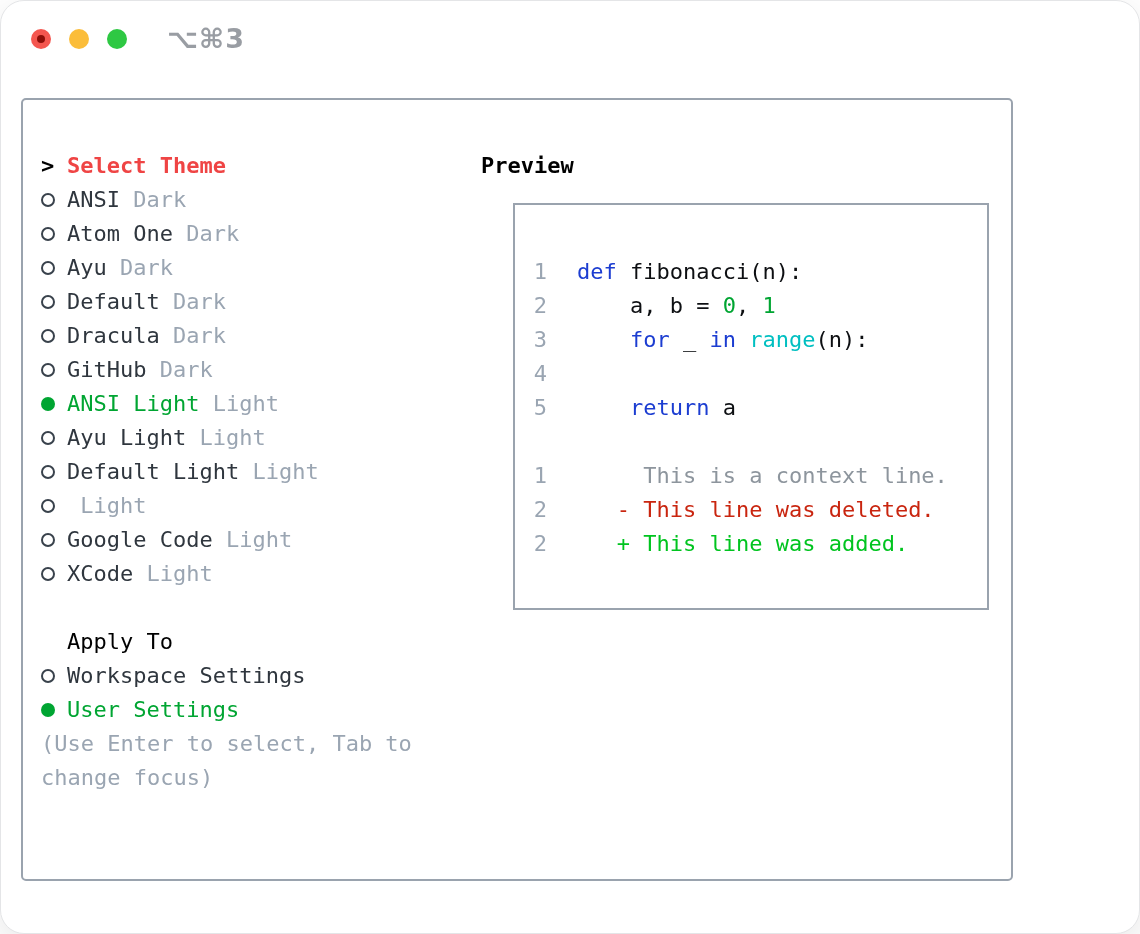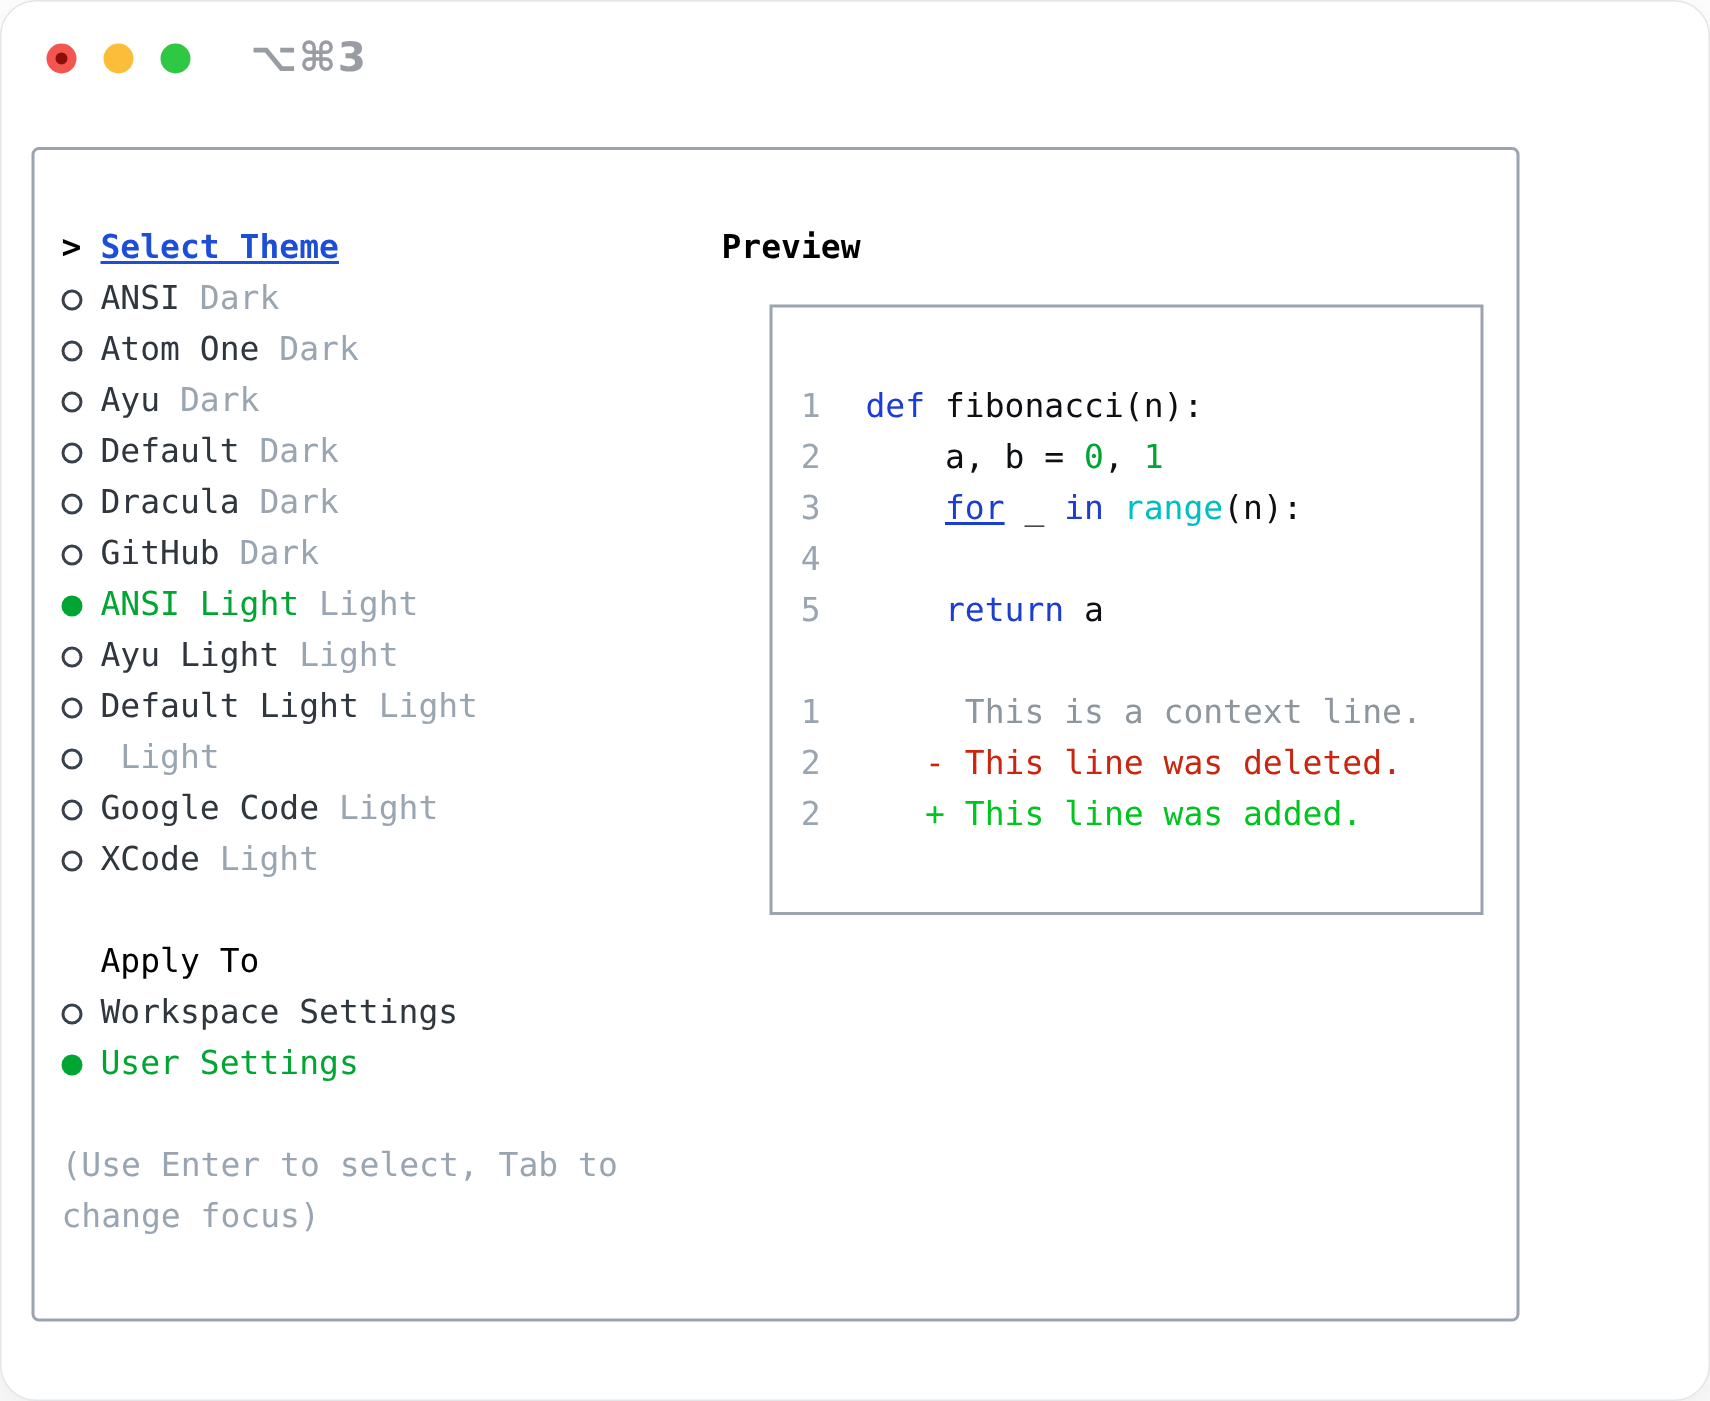--- a/index.html
+++ b/index.html
@@ -29,29 +29,29 @@
   
   .panel{
     position:absolute;left:20px;top:97px;width:992px;height:783px;
     border:2px solid var(--border);border-radius:5px;background:#fff;
     box-sizing:border-box;
   }
   .left-col{position:absolute;left:18px;top:49px;width:430px;}
   .row{display:flex;align-items:center;height:34px;font-size:22px;line-height:34px;}
   .icon-slot{width:26px;flex:none;display:flex;align-items:center;}
   .cursor{font-weight:bold;color:#000;}
-  .bold-title{font-weight:bold;color:#1d4ed8;text-decoration:underline;}
+  .bold-title{font-weight:bold;color:#ef4444;}
   .ring{width:14px;height:14px;border:2px solid #39424c;border-radius:50%;box-sizing:border-box;}
   .dot{width:14px;height:14px;border-radius:50%;background:var(--accent-green);}
   .item-name{color:var(--name);white-space:pre;}
   .item-name.selected{color:var(--accent-green);}
   .item-suffix{color:var(--muted);white-space:pre;}
   .apply-section{margin-top:34px;}
   .hint{
-    margin-top:34px;color:var(--muted);
+    color:var(--muted);
     font-size:22px;line-height:34px;white-space:normal;
   }
   
   .preview-title{position:absolute;left:458px;top:49px;height:34px;line-height:34px;font-size:22px;font-weight:bold;color:#000;}
   .preview-box{
     position:absolute;left:490px;top:103px;width:476px;height:407px;
     border:2px solid var(--border);background:#fff;
     box-sizing:border-box;padding:50px 10px 0 18px;overflow:hidden;
   }
   .code-row{display:flex;height:34px;font-size:22px;line-height:34px;}
@@ -198,21 +198,21 @@
           <div class="code-row">
             <span class="lnum">1</span>
             <span class="code-text"><span style="color: var(--keyword-blue);">def</span><span style="color: var(--ink);"> fibonacci(n):</span></span>
           </div>
           <div class="code-row">
             <span class="lnum">2</span>
             <span class="code-text"><span style="color: var(--ink);">    a, b = </span><span style="color: var(--accent-green);">0</span><span style="color: var(--ink);">, </span><span style="color: var(--accent-green);">1</span></span>
           </div>
           <div class="code-row">
             <span class="lnum">3</span>
-            <span class="code-text"><span style="color: var(--ink);">    </span><span style="color: var(--keyword-blue); text-decoration: underline;">for</span><span style="color: var(--ink);"> _ </span><span style="color: var(--keyword-blue);">in</span><span style="color: var(--ink);"> </span><span style="color: var(--builtin-cyan); text-align: right;">range</span><span style="color: var(--ink);">(n):</span></span>
+            <span class="code-text"><span style="color: var(--ink);">    </span><span style="color: var(--keyword-blue);">for</span><span style="color: var(--ink);"> _ </span><span style="color: var(--keyword-blue);">in</span><span style="color: var(--ink);"> </span><span style="color: var(--builtin-cyan); text-align: right;">range</span><span style="color: var(--ink);">(n):</span></span>
           </div>
           <div class="code-row">
             <span class="lnum">4</span>
           </div>
           <div class="code-row">
             <span class="lnum">5</span>
             <span class="code-text"><span style="color: var(--ink);">    </span><span style="color: var(--keyword-blue);">return</span><span style="color: var(--ink);"> a</span></span>
           </div>
         </div>
       <div class="code-gap"></div>

